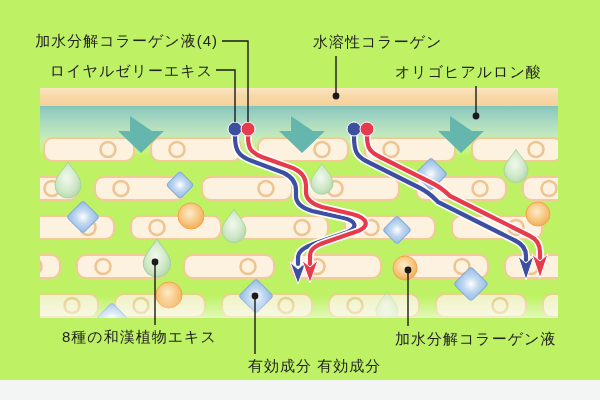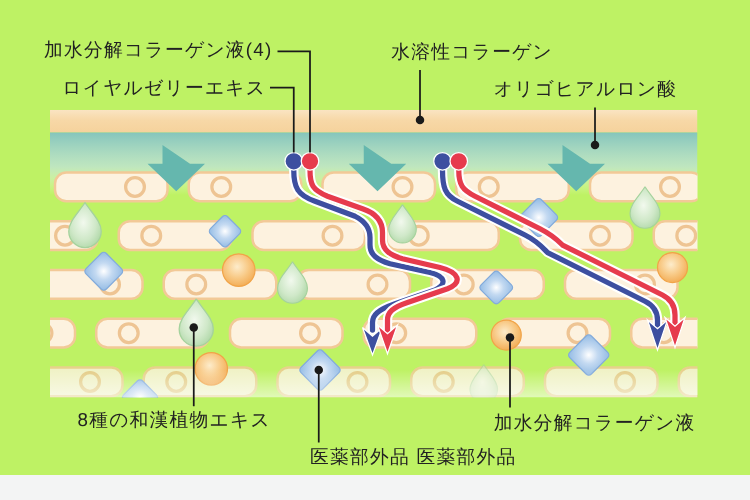--- a/index.html
+++ b/index.html
@@ -243,16 +243,16 @@
         <path d="M408,326 V270" fill="none" stroke="#1a1a1a" stroke-width="1.4"></path>
         <circle cx="408" cy="270" r="3.4" fill="#1a1a1a"></circle>
       </g>
 </svg>
 
 <div class="lbl r" style="right:382px;top:32px">加水分解コラーゲン液(4)</div>
 <div class="lbl r" style="right:387px;top:62px">ロイヤルゼリーエキス</div>
 <div class="lbl" style="left:313px;top:33px">水溶性コラーゲン</div>
 <div class="lbl" style="left:395px;top:63px">オリゴヒアルロン酸</div>
 <div class="lbl" style="left:62px;top:328px">8種の和漢植物エキス</div>
-<div class="lbl" style="left:248px;top:357px">医薬部外品 医薬部外品</div>
+<div class="lbl" style="left:248px;top:357px">有効成分 有効成分</div>
 <div class="lbl" style="left:395px;top:330px">加水分解コラーゲン液</div>
 
 </div>
 
 </body></html>

